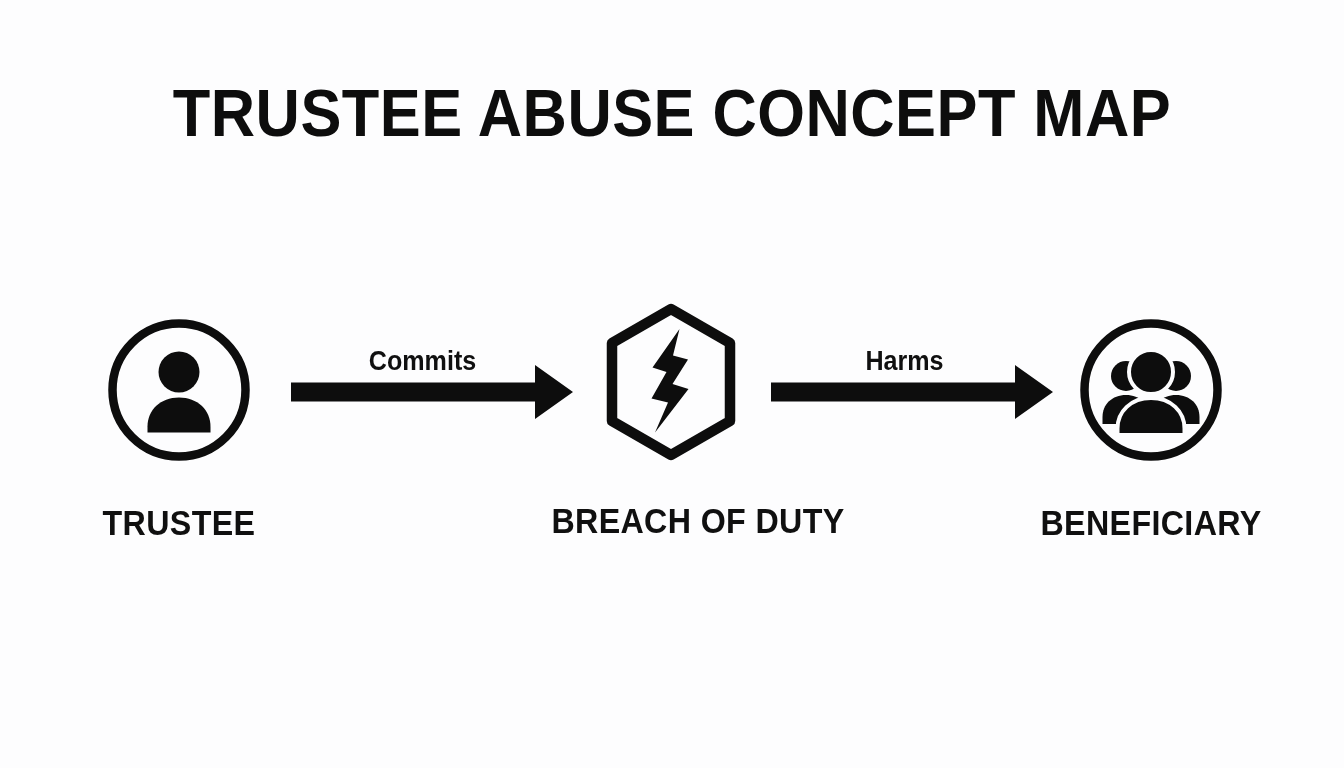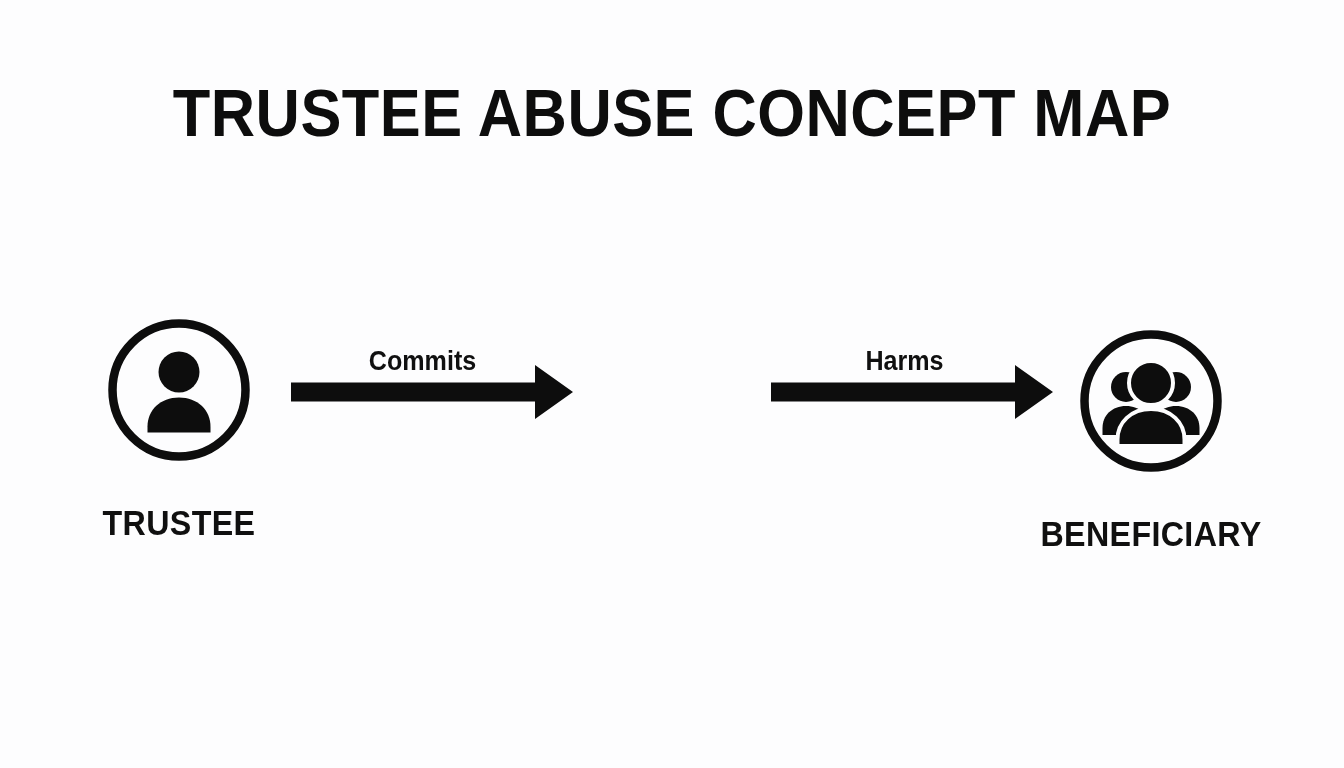--- a/index.html
+++ b/index.html
@@ -60,21 +60,21 @@
     line-height: 38px;
     font-weight: 700;
     letter-spacing: 0.4px;
     color: #101010;
     transform: scaleX(0.92);
     white-space: nowrap;
   }
 
   #node-trustee      { left: 49px;   top: 314px; }
   #node-breach       { left: 541px;  top: 306px; width: 260px; }
-  #node-beneficiary  { left: 1021px; top: 325px; text-align: center; }
+  #node-beneficiary  { left: 1021px; top: 314px; text-align: center; }
 
   #node-trustee .node-caption     { margin-top: 38px; }
   #node-breach .node-caption      { margin-top: 44px; }
   #node-beneficiary .node-caption { margin-top: 38px; }
 
   
   .arrow {
     position: absolute;
   }
   .arrow-label {
@@ -125,20 +125,45 @@
       <path d="M0 18.5
                L 244 18.5
                L 244 1
                L 282 28
                L 244 55
                L 244 37.5
                L 0 37.5 Z" fill="#0d0d0d"></path>
     </svg>
   </div>
 
+  <div class="node" id="node-breach">
+    <div class="node-shape">
+      <svg width="146" height="162" viewBox="0 0 146 162">
+
+        <path d="M73 8
+                 L 132 42
+                 L 132 120
+                 L 73 154
+                 L 14 120
+                 L 14 42 Z" fill="none" stroke="#0d0d0d" stroke-width="10.5" stroke-linejoin="round" stroke-linecap="round"></path>
+
+        <path d="M81.5 28
+                 L 54.5 66.5
+                 L 68.5 71
+                 L 53.5 97.5
+                 L 70 101.5
+                 L 57 131.5
+                 L 90.5 88
+                 L 74.5 83
+                 L 90 58.5
+                 L 75 54.5 Z" fill="#0d0d0d"></path>
+      </svg>
+    </div>
+    <div class="node-caption">BREACH OF DUTY</div>
+  </div>
 
   <div class="arrow-label" id="arrow-harms-label">Harms</div>
 
   <div class="arrow" id="arrow-harms">
     <svg width="284" height="56" viewBox="0 0 284 56">
       <path d="M0 18.5
                L 244 18.5
                L 244 1
                L 282 28
                L 244 55

